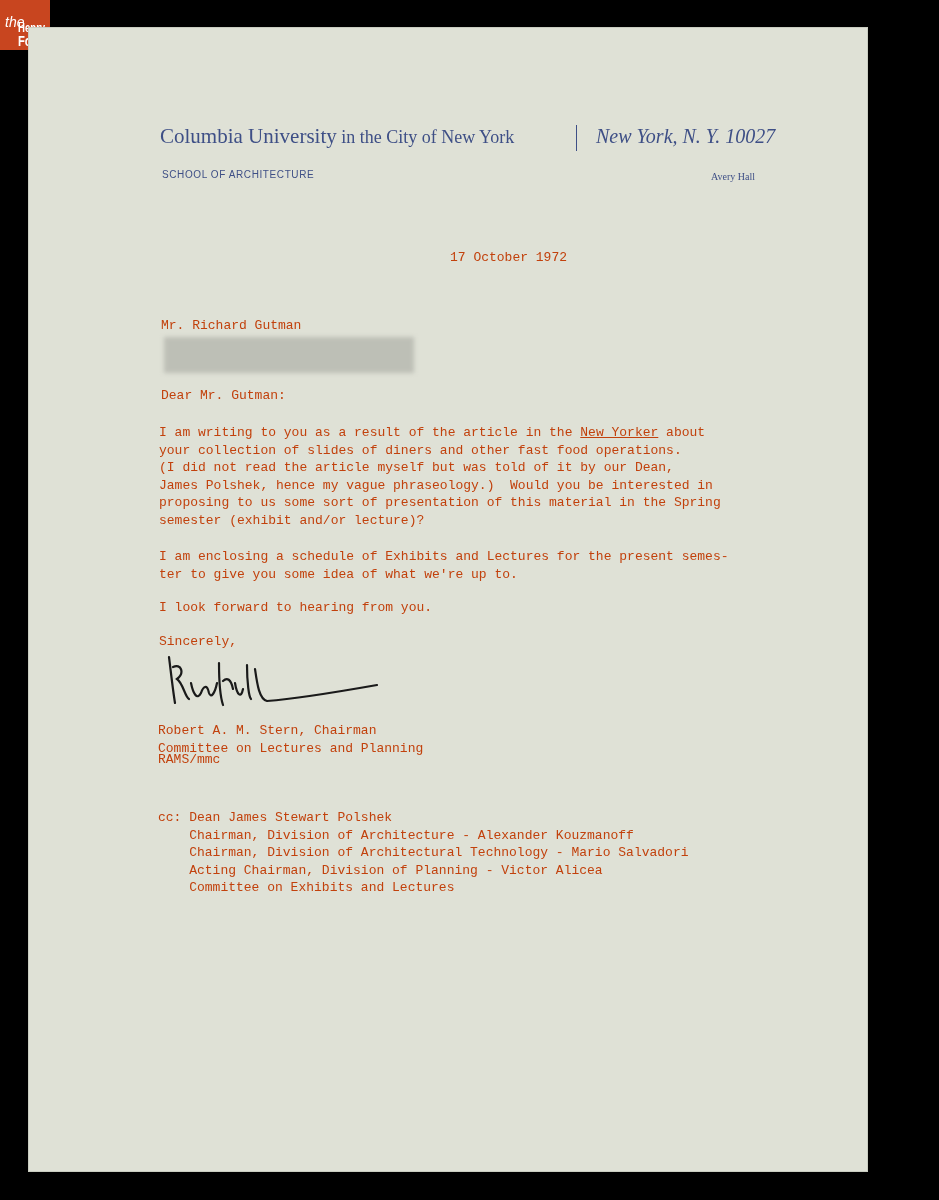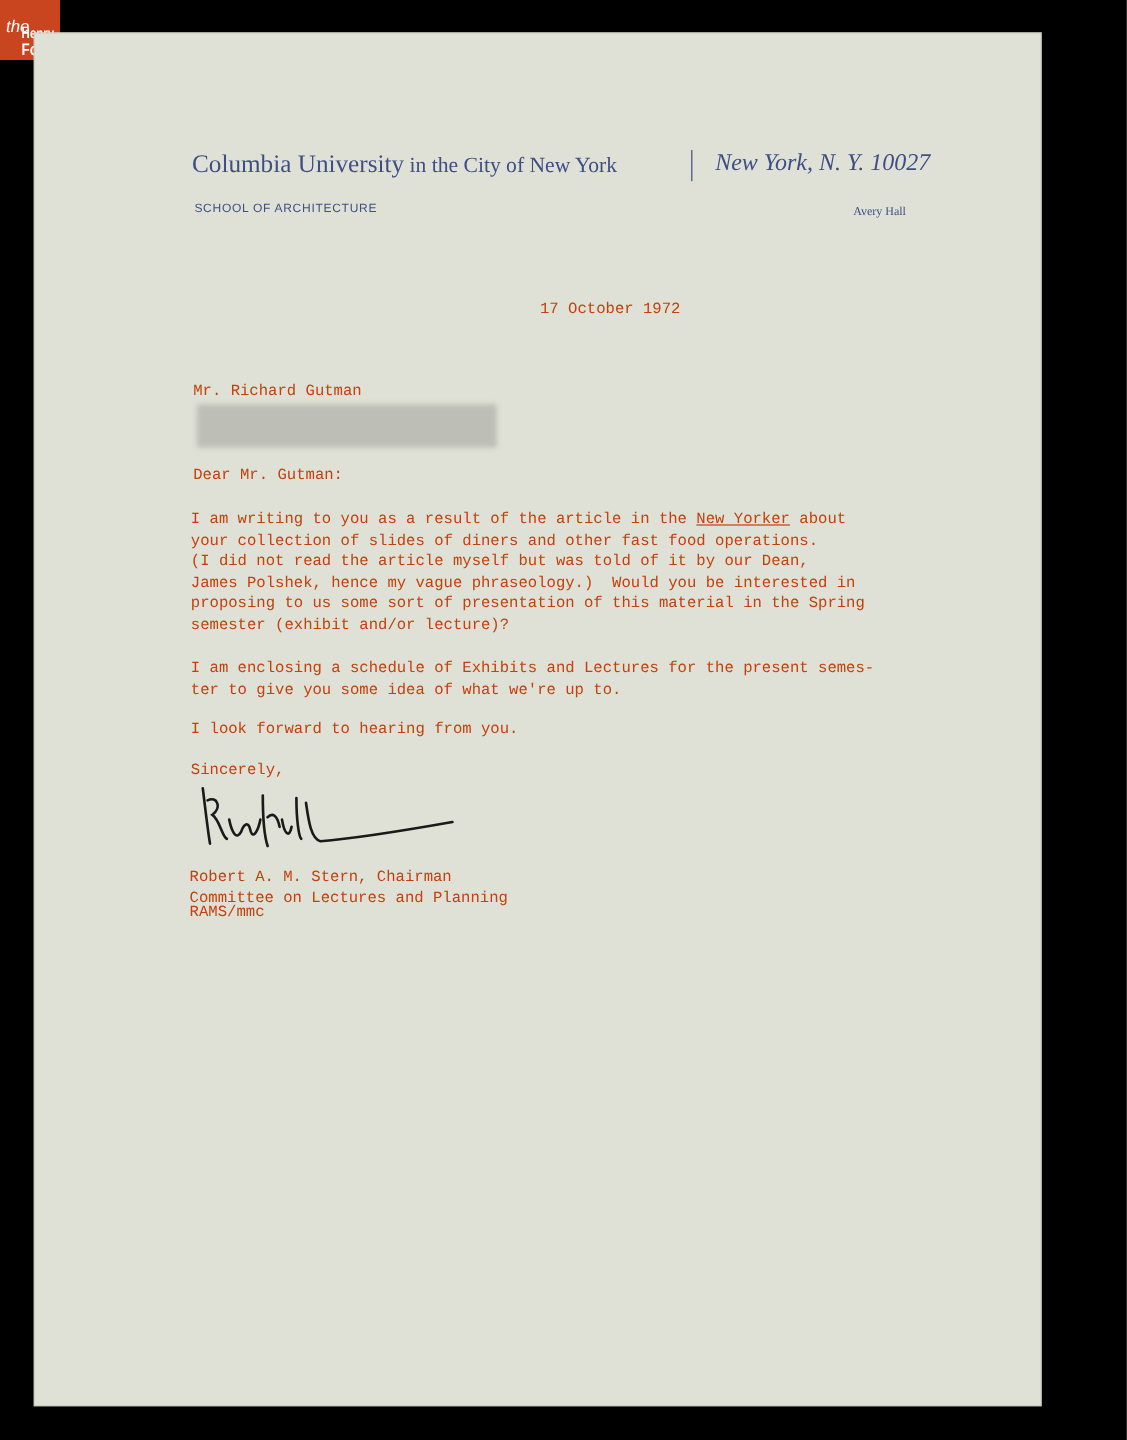--- a/index.html
+++ b/index.html
@@ -60,13 +60,18 @@
   <div class="tw p3">I look forward to hearing from you.</div>
   <div class="tw p2">I am enclosing a schedule of Exhibits and Lectures for the present semes-
 ter to give you some idea of what we're up to.</div>
   <div class="tw close">Sincerely,</div>
   <svg class="sig" viewBox="0 0 220 56">
     <path d="M6 4 C8 20,10 38,12 50 M10 14 C18 10,22 20,14 26 C20 30,22 44,26 46 M28 30 C30 40,34 48,38 40 C40 34,44 30,46 40 C48 46,52 40,54 30 M56 10 C56 30,58 46,60 52 M60 28 C64 24,68 26,70 36 M72 30 C74 42,78 46,80 36 M84 12 C84 30,86 44,88 46 M92 16 C94 30,96 46,104 48 C130 46,180 38,214 32" fill="none" stroke="#1a1a1a" stroke-width="2.2" stroke-linecap="round"></path>
   </svg>
   <div class="tw signame">Robert A. M. Stern, Chairman
 Committee on Lectures and Planning</div>
   <div class="tw initials">RAMS/mmc</div>
+  <div class="tw cc">cc: Dean James Stewart Polshek
+    Chairman, Division of Architecture - Alexander Kouzmanoff
+    Chairman, Division of Architectural Technology - Mario Salvadori
+    Acting Chairman, Division of Planning - Victor Alicea
+    Committee on Exhibits and Lectures</div>
 </div>
 
 </body></html>

